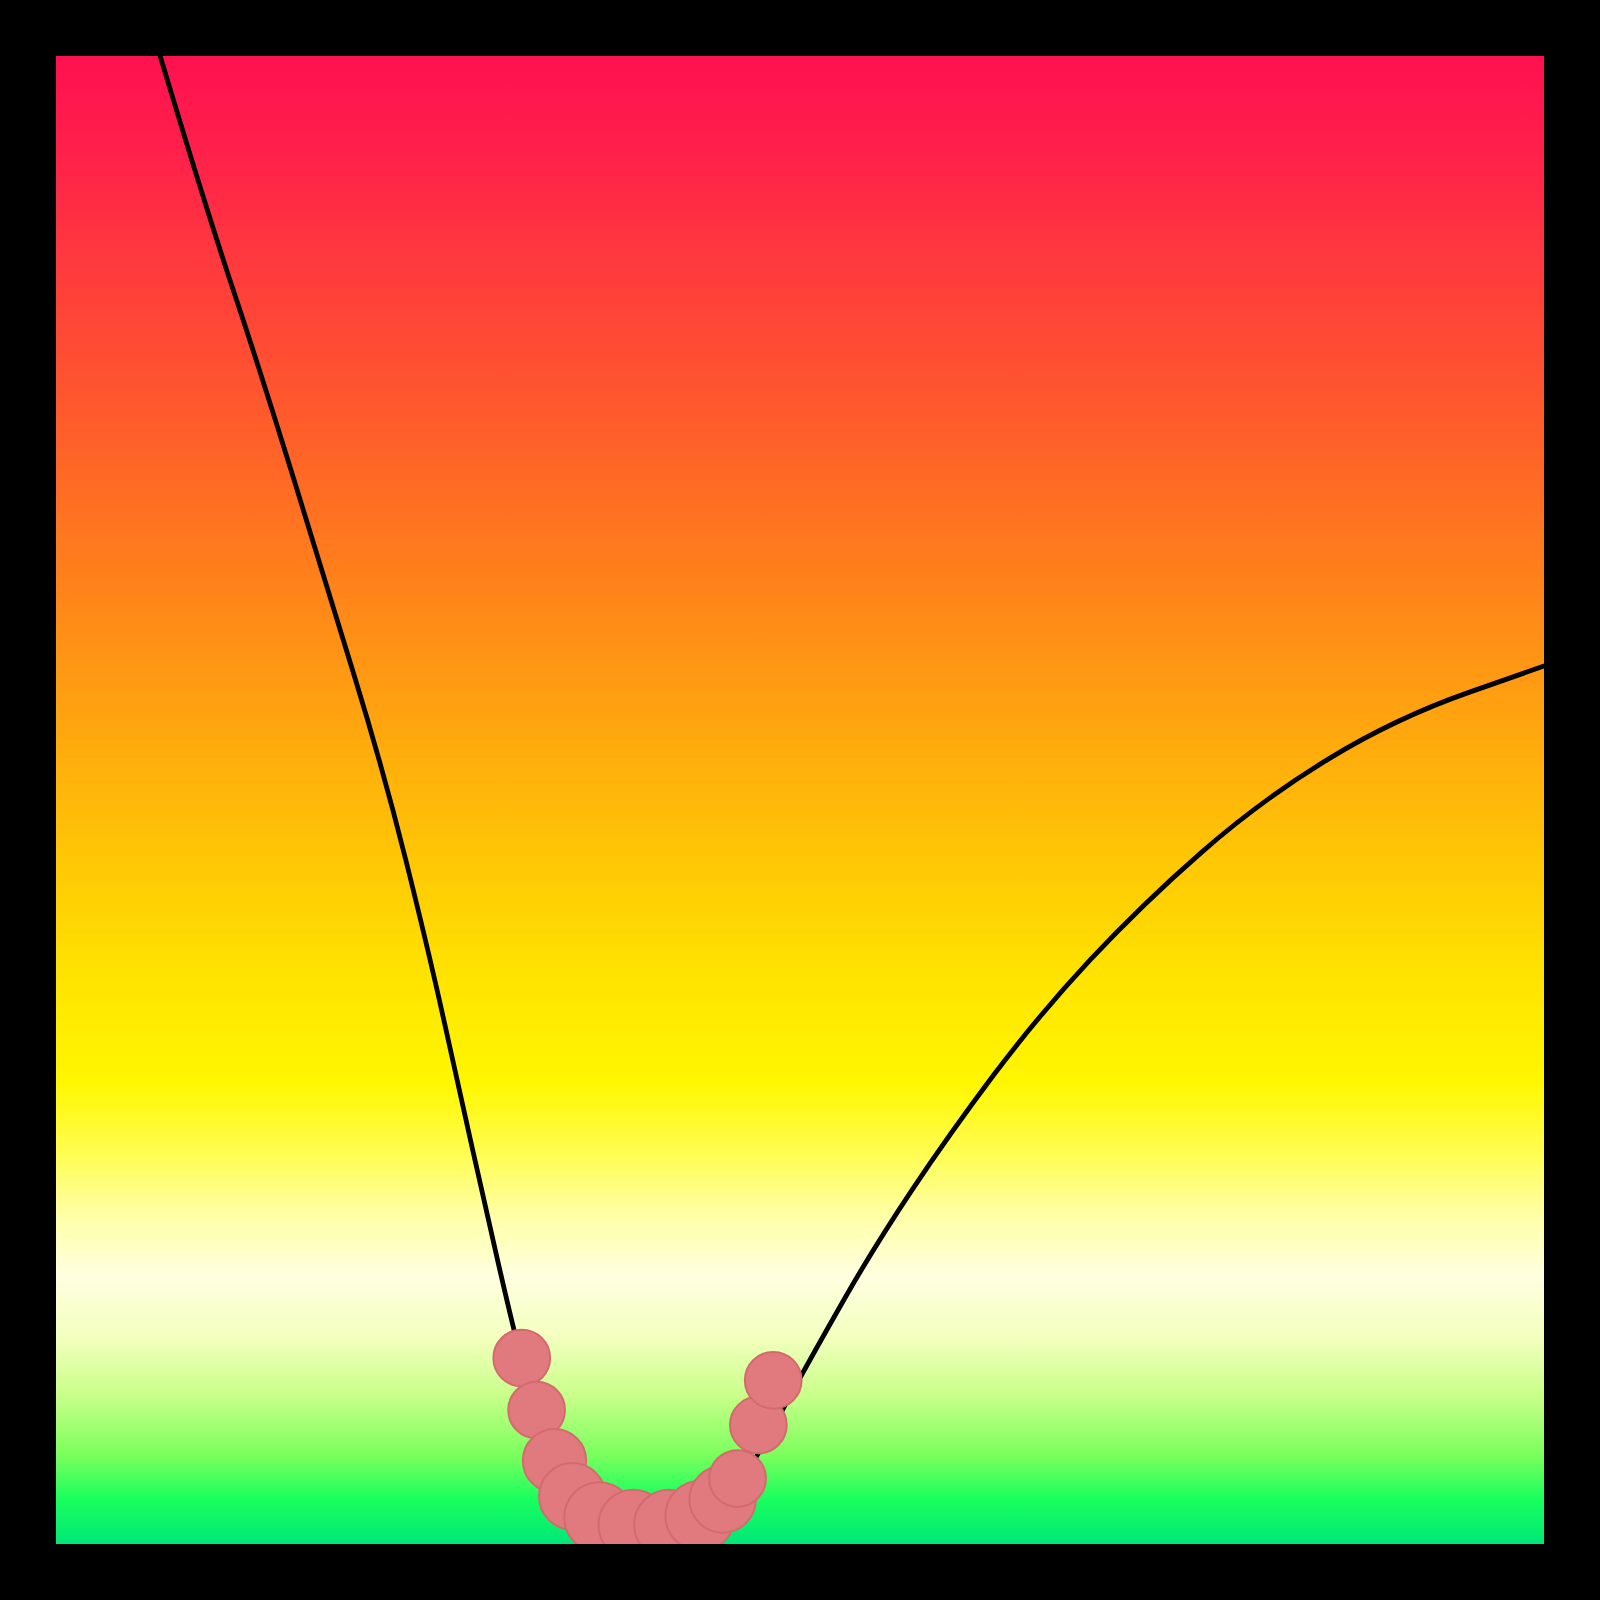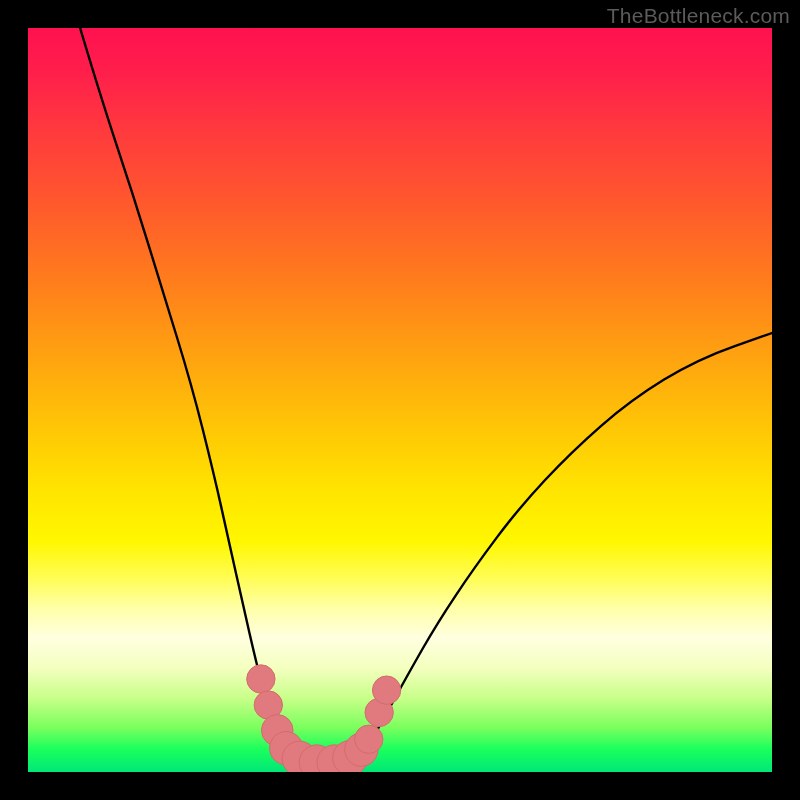--- a/index.html
+++ b/index.html
@@ -88,14 +88,13 @@
           <circle cx="288.67" cy="734.33" r="17.46" fill="#e17a7e" stroke="#d46a6e" stroke-width="1"></circle>
           <circle cx="306.53" cy="734.33" r="17.46" fill="#e17a7e" stroke="#d46a6e" stroke-width="1"></circle>
           <circle cx="322.15" cy="729.86" r="17.46" fill="#e17a7e" stroke="#d46a6e" stroke-width="1"></circle>
           <circle cx="333.31" cy="721.68" r="16.64" fill="#e17a7e" stroke="#d46a6e" stroke-width="1"></circle>
           <circle cx="340.75" cy="711.26" r="14.18" fill="#e17a7e" stroke="#d46a6e" stroke-width="1"></circle>
           <circle cx="351.17" cy="684.48" r="14.18" fill="#e17a7e" stroke="#d46a6e" stroke-width="1"></circle>
           <circle cx="358.61" cy="662.16" r="14.18" fill="#e17a7e" stroke="#d46a6e" stroke-width="1"></circle>
         </g>
     </svg>
   </div>
-  <div class="watermark">TheBottleneck.com</div>
 </div>
 
 </body></html>

